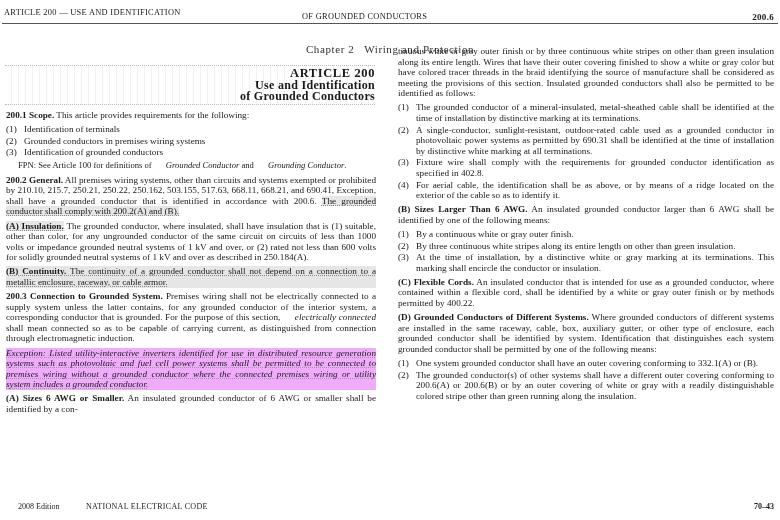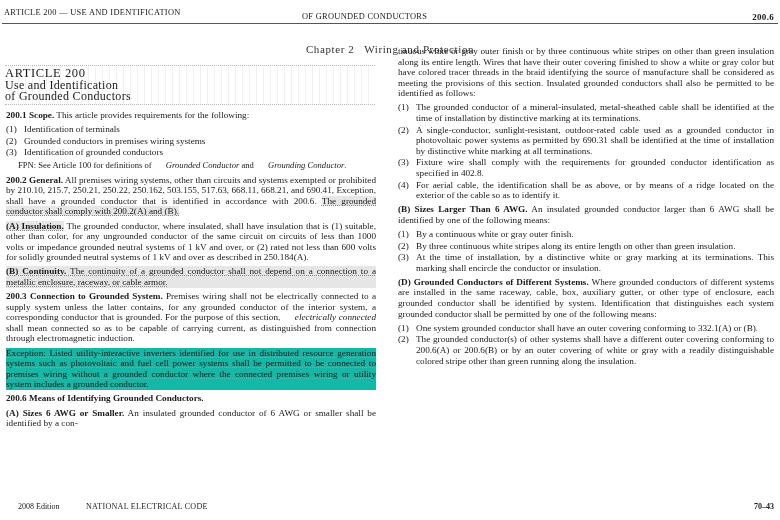--- a/index.html
+++ b/index.html
@@ -18,38 +18,38 @@
     position: absolute; top: 23px; left: 2px; right: 2px; height: 1px; background: #555;
   }
   .chapter {
     position: absolute; top: 43px; left: 0; width: 780px; text-align: center;
     font-size: 11px; letter-spacing: 0.6px; color: #333;
   }
   .article-box {
     position: absolute; top: 65px; left: 5px; width: 370px; height: 36px;
     border-top: 1px dotted #bbb; border-bottom: 1px dotted #bbb;
     background: repeating-linear-gradient(90deg, #fff 0 6px, #f1f1f1 6px 7px);
-    text-align: left; font-weight: normal; line-height: 11.5px; padding-top: 2px;
+    text-align: right; font-weight: bold; line-height: 11.5px; padding-top: 2px;
   }
   .article-box .t1 { font-size: 12.5px; letter-spacing: 0.6px; }
   .article-box .t2, .article-box .t3 { font-size: 12px; letter-spacing: 0.3px; }
   .col {
     position: absolute; font-size: 9.2px; line-height: 10.6px; text-align: justify;
   }
   .col-left { top: 110px; left: 6px; width: 370px; }
   .col-right { top: 46px; left: 398px; width: 376px; }
   .col p { margin: 0 0 3.5px 0; }
   .b { font-weight: bold; }
   .i { font-style: italic; margin-left: 12px; }
   .hl { background: #e6e6e6; text-decoration: underline dotted #888; }
   .list { margin: 0 0 3.5px 0; padding: 0; list-style: none; }
   .list li { position: relative; padding-left: 18px; margin: 0 0 1px 0; }
   .list li .num { position: absolute; left: 0; top: 0; }
   .fpn { padding-left: 12px; font-size: 8.6px; line-height: 9.8px; }
-  .exception { background: #14b8a6; text-decoration: underline dotted #999; }
+  .exception { font-style: italic; background: #f0abfc; text-decoration: underline dotted #999; }
   .footer {
     position: absolute; top: 502px; left: 4px; right: 6px; font-size: 8px;
   }
   .footer .ed { position: absolute; left: 0; margin-left: 14px; }
   .footer .code { position: absolute; left: 82px; letter-spacing: 0.3px; }
   .footer .pg { position: absolute; right: 0; font-weight: bold; }
 </style>
 </head>
 <body>
 
@@ -87,23 +87,20 @@
     <span class="b hl">(A) Insulation.</span><span> The grounded conductor, where insulated, shall have insulation that is (1) suitable, other than color, for any ungrounded conductor of the same circuit on circuits of less than 1000 volts or impedance grounded neutral systems of 1 kV and over, or (2) rated not less than 600 volts for solidly grounded neutral systems of 1 kV and over as described in 250.184(A).</span>
   </p>
   <p class="hl">
     <span class="b">(B) Continuity.</span><span> The continuity of a grounded conductor shall not depend on a connection to a metallic enclosure, raceway, or cable armor.</span>
   </p>
   <p>
     <span class="b">200.3 Connection to Grounded System.</span><span> Premises wiring shall not be electrically connected to a supply system unless the latter contains, for any grounded conductor of the interior system, a corresponding conductor that is grounded. For the purpose of this section, </span><span class="i">electrically connected</span><span> shall mean connected so as to be capable of carrying current, as distinguished from connection through electromagnetic induction.</span>
   </p>
   <p class="exception">Exception: Listed utility-interactive inverters identified for use in distributed resource generation systems such as photovoltaic and fuel cell power systems shall be permitted to be connected to premises wiring without a grounded conductor where the connected premises wiring or utility system includes a grounded conductor.</p>
   <p>
-    <span class="b">200.6 Means of Identifying Grounded Conductors.</span>
-  </p>
-  <p>
     <span class="b">(A) Sizes 6 AWG or Smaller.</span><span> An insulated grounded conductor of 6 AWG or smaller shall be identified by a con-</span>
   </p>
 </div>
 
 <div class="col col-right">
   <p>tinuous white or gray outer finish or by three continuous white stripes on other than green insulation along its entire length. Wires that have their outer covering finished to show a white or gray color but have colored tracer threads in the braid identifying the source of manufacture shall be considered as meeting the provisions of this section. Insulated grounded conductors shall also be permitted to be identified as follows:</p>
   <ul class="list">
     <li><span class="num">(1)</span><span>The grounded conductor of a mineral-insulated, metal-sheathed cable shall be identified at the time of installation by distinctive marking at its terminations.</span></li>
     <li><span class="num">(2)</span><span>A single-conductor, sunlight-resistant, outdoor-rated cable used as a grounded conductor in photovoltaic power systems as permitted by 690.31 shall be identified at the time of installation by distinctive white marking at all terminations.</span></li>
     <li><span class="num">(3)</span><span>Fixture wire shall comply with the requirements for grounded conductor identification as specified in 402.8.</span></li>
@@ -111,20 +108,23 @@
   </ul>
   <p>
     <span class="b">(B) Sizes Larger Than 6 AWG.</span><span> An insulated grounded conductor larger than 6 AWG shall be identified by one of the following means:</span>
   </p>
   <ul class="list">
     <li><span class="num">(1)</span><span>By a continuous white or gray outer finish.</span></li>
     <li><span class="num">(2)</span><span>By three continuous white stripes along its entire length on other than green insulation.</span></li>
     <li><span class="num">(3)</span><span>At the time of installation, by a distinctive white or gray marking at its terminations. This marking shall encircle the conductor or insulation.</span></li>
   </ul>
   <p>
+    <span class="b">(C) Flexible Cords.</span><span> An insulated conductor that is intended for use as a grounded conductor, where contained within a flexible cord, shall be identified by a white or gray outer finish or by methods permitted by 400.22.</span>
+  </p>
+  <p>
     <span class="b">(D) Grounded Conductors of Different Systems.</span><span> Where grounded conductors of different systems are installed in the same raceway, cable, box, auxiliary gutter, or other type of enclosure, each grounded conductor shall be identified by system. Identification that distinguishes each system grounded conductor shall be permitted by one of the following means:</span>
   </p>
   <ul class="list">
     <li><span class="num">(1)</span><span>One system grounded conductor shall have an outer covering conforming to 332.1(A) or (B).</span></li>
     <li><span class="num">(2)</span><span>The grounded conductor(s) of other systems shall have a different outer covering conforming to 200.6(A) or 200.6(B) or by an outer covering of white or gray with a readily distinguishable colored stripe other than green running along the insulation.</span></li>
   </ul>
 </div>
 
 <div class="footer">
   <span class="ed">2008 Edition</span>

